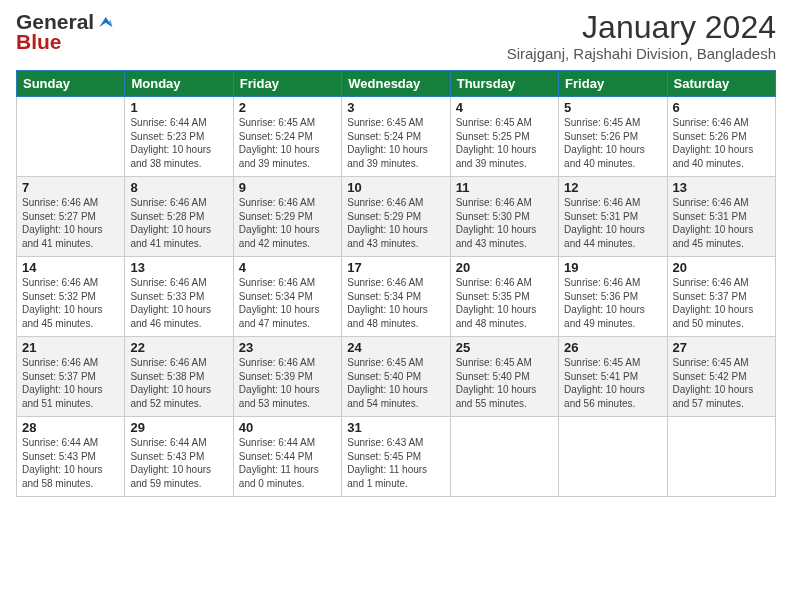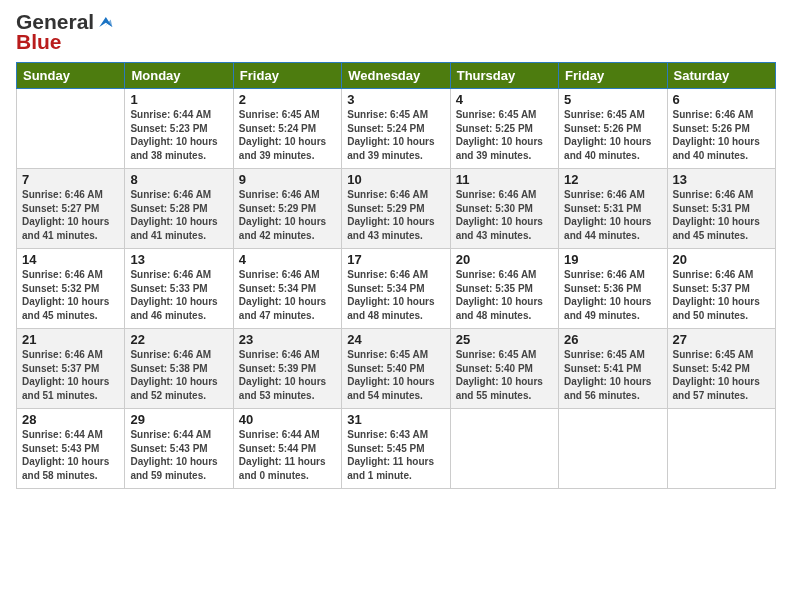--- a/index.html
+++ b/index.html
@@ -50,21 +50,21 @@
       font-size: 15px;
       font-weight: normal;
       color: #555;
     }
     .calendar-table {
       width: 100%;
       border-collapse: collapse;
       flex: 1;
     }
     .calendar-table th {
-      background-color: #4d7c0f;
+      background-color: #15803d;
       color: #fff;
       text-align: left;
       padding: 5px 6px;
       font-size: 13px;
       font-weight: bold;
       border: 1px solid #2a7abd;
     }
     .calendar-table td {
       border: 1px solid #ccc;
       vertical-align: top;
@@ -78,21 +78,20 @@
       font-size: 13px;
       font-weight: bold;
       color: #222;
       display: block;
       margin-bottom: 1px;
     }
     .day-info {
       font-size: 10px;
       color: #444;
       line-height: 1.35;
-      font-weight: bold;
     }
     .empty-cell {
       background: #f9f9f9;
     }
     .row-shaded td {
       background-color: #f2f2f2;
     }
     .row-white td {
       background-color: #ffffff;
     }
@@ -104,20 +103,24 @@
   <div class="header">
     <div class="logo">
       <div class="logo-row">
         <span style="font-size:21px;font-weight:bold;color:#333;">General</span>
         <svg class="logo-icon" viewBox="0 0 22 16">
           <polygon points="4,14 12,2 20,14 12,9" fill="#1a73c4"></polygon>
           <polygon points="10,14 18,5 20,14 14,10" fill="#1a73c4" opacity="0.6"></polygon>
         </svg>
       </div>
       <span style="font-size:21px;font-weight:bold;color:#b91c1c;margin-top:-4px;">Blue</span>
+    </div>
+    <div class="title-block">
+      <h1>January 2024</h1>
+      <h2>Sirajganj, Rajshahi Division, Bangladesh</h2>
     </div>
   </div>
 
   <table class="calendar-table">
     <thead>
       <tr>
         <th>Sunday</th>
         <th>Monday</th>
         <th>Friday</th>
         <th>Wednesday</th>

